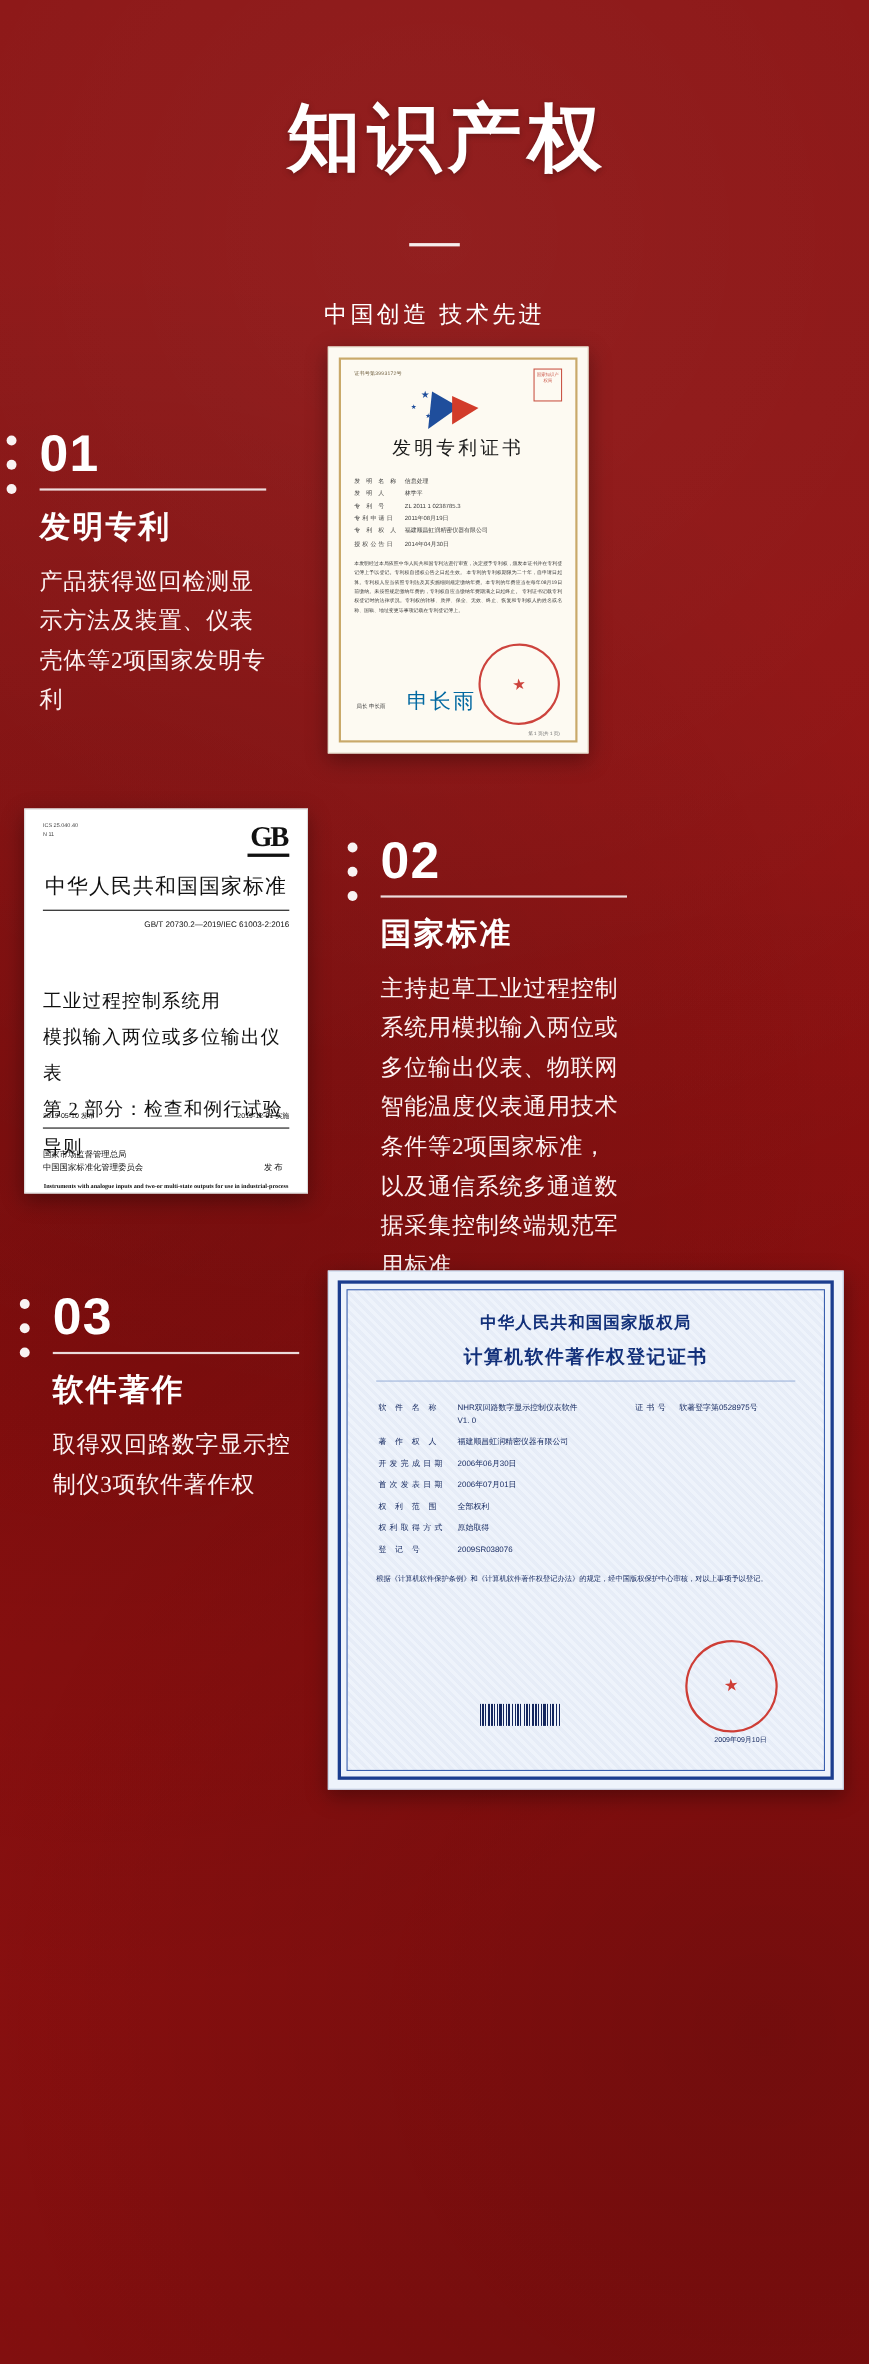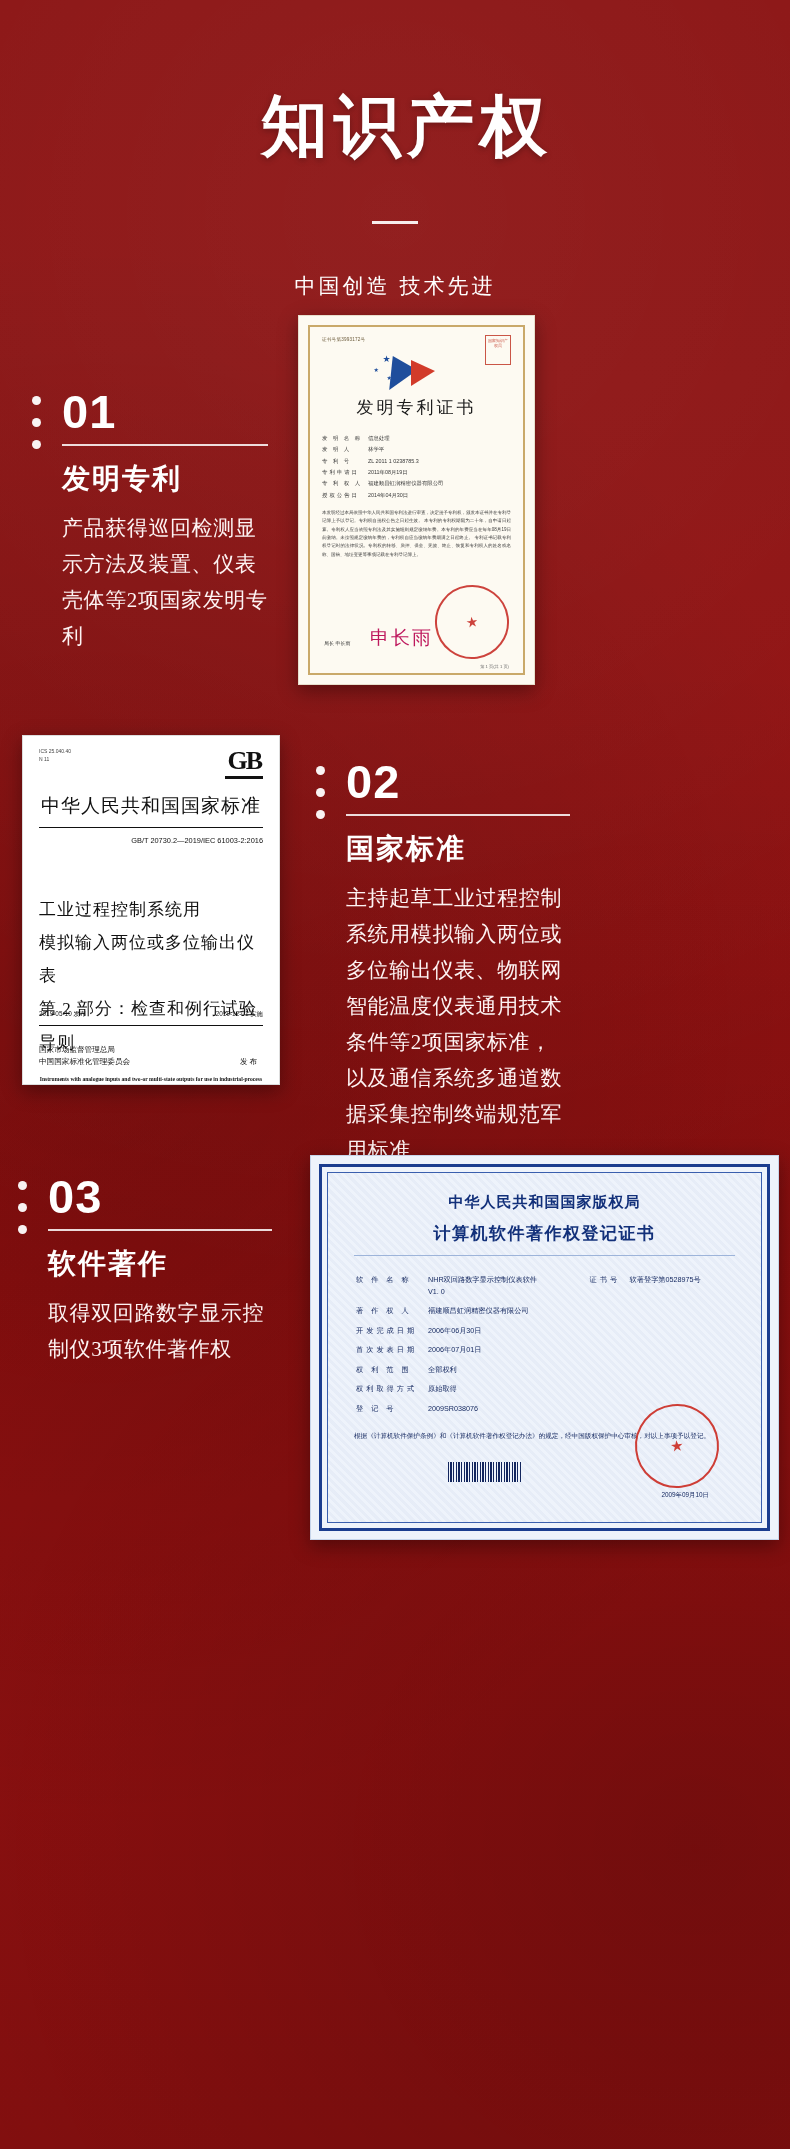--- a/index.html
+++ b/index.html
@@ -167,21 +167,21 @@
     color: #3d3d3d;
     line-height: 1.85;
     text-align: justify;
   }
   .c1 .sign {
     position: absolute; left: 14px; bottom: 26px;
     font-size: 5px; color: #3a3a3a; line-height: 1.7;
   }
   .c1 .signature {
     position: absolute; left: 60px; bottom: 22px;
-    font-size: 19px; color: #be185d;
+    font-size: 19px; color: #0369a1;
     font-family: Liberation Mono, monospace;
     letter-spacing: 2px;
   }
   .c1 .bigseal {
     position: absolute; right: 14px; bottom: 14px;
     width: 74px; height: 74px; border-radius: 50%;
     border: 2.5px solid #c8302a;
     color: #c8302a;
     display: flex; align-items: center; justify-content: center;
     font-size: 5px; text-align: center; line-height: 1.3;
@@ -244,21 +244,21 @@
   }
   .c2 .issuer {
     position: absolute; left: 16px; right: 16px; bottom: 16px;
     font-size: 7.6px; color: #111; line-height: 1.6;
     font-family: "Liberation Serif", serif;
   }
   .c2 .issuer .pub { float: right; margin-right: 6px; }
 
   
   .c3 {
-    left: 310px; top: 1155px; width: 469px; height: 385px;
+    left: 298px; top: 1155px; width: 469px; height: 472px;
     background: #eef3fb;
     border: 1px solid #c7d5ea;
   }
   .c3 .frame1 {
     position: absolute; left: 8px; top: 8px; right: 8px; bottom: 8px;
     border: 3px solid #1b3d8f;
   }
   .c3 .frame2 {
     position: absolute; left: 16px; top: 16px; right: 16px; bottom: 16px;
     border: 1px solid #3a5fae;
@@ -343,21 +343,21 @@
 申长雨</div>
       <div class="signature">申长雨</div>
 
       <div class="bigseal">
         <span class="star">★</span>
       </div>
       <div class="pagenum">第 1 页(共 1 页)</div>
     </div>
   </div>
 
-  <div class="textcol" style="left:36px; top:390px; width:232px;">
+  <div class="textcol" style="left:10px; top:390px; width:232px;">
     <div class="dots" style="left:-4px;">
         <i></i>
         <i></i>
         <i></i>
       </div>
     <div style="padding-left:26px;">
       <div class="num">01</div>
       <div class="rule"></div>
       <div class="ttl">发明专利</div>
       <div class="desc">产品获得巡回检测显示方法及装置、仪表壳体等2项国家发明专利</div>

